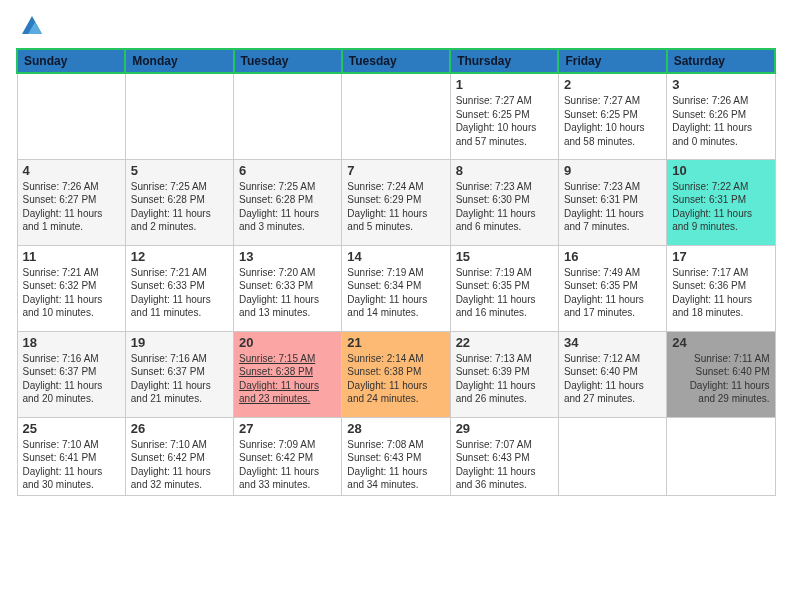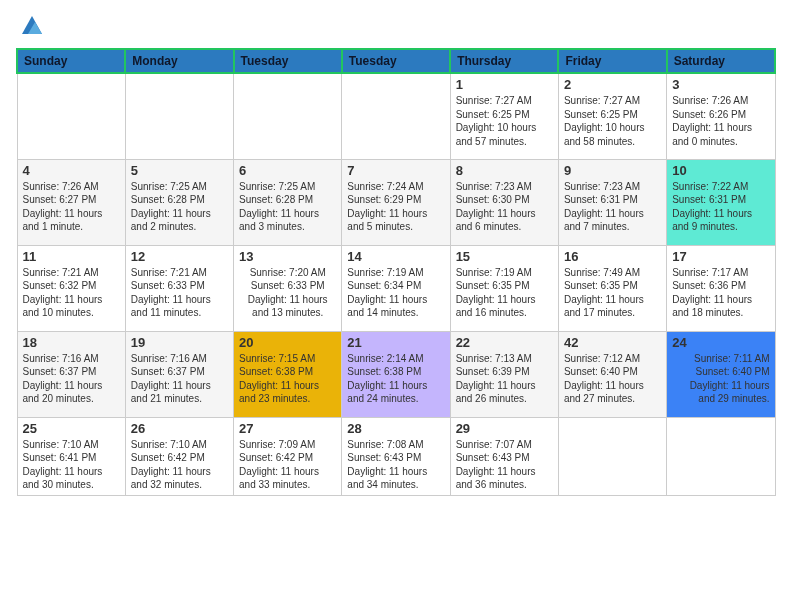--- a/index.html
+++ b/index.html
@@ -216,21 +216,21 @@
           </td>
           <td>
             <span class="day-num">12</span>
             <div class="day-info" style="white-space: pre-line;">Sunrise: 7:21 AM
 Sunset: 6:33 PM
 Daylight: 11 hours
 and 11 minutes.</div>
           </td>
           <td>
             <span class="day-num">13</span>
-            <div class="day-info" style="white-space: pre-line; text-align: center;">Sunrise: 7:20 AM
+            <div class="day-info" style="white-space: pre-line;">Sunrise: 7:20 AM
 Sunset: 6:33 PM
 Daylight: 11 hours
 and 13 minutes.</div>
           </td>
           <td>
             <span class="day-num">14</span>
             <div class="day-info" style="white-space: pre-line;">Sunrise: 7:19 AM
 Sunset: 6:34 PM
 Daylight: 11 hours
 and 14 minutes.</div>
@@ -265,49 +265,49 @@
 Daylight: 11 hours
 and 20 minutes.</div>
           </td>
           <td style="background: rgb(245, 245, 245);">
             <span class="day-num">19</span>
             <div class="day-info" style="white-space: pre-line;">Sunrise: 7:16 AM
 Sunset: 6:37 PM
 Daylight: 11 hours
 and 21 minutes.</div>
           </td>
-          <td style="background: #eab308;">
+          <td style="background: #fca5a5;">
             <span class="day-num">20</span>
-            <div class="day-info" style="white-space: pre-line;">Sunrise: 7:15 AM
+            <div class="day-info" style="white-space: pre-line; text-decoration: underline;">Sunrise: 7:15 AM
 Sunset: 6:38 PM
 Daylight: 11 hours
 and 23 minutes.</div>
           </td>
-          <td style="background: #c4b5fd;">
+          <td style="background: #fdba74;">
             <span class="day-num">21</span>
             <div class="day-info" style="white-space: pre-line;">Sunrise: 2:14 AM
 Sunset: 6:38 PM
 Daylight: 11 hours
 and 24 minutes.</div>
           </td>
           <td style="background: rgb(245, 245, 245);">
             <span class="day-num">22</span>
             <div class="day-info" style="white-space: pre-line;">Sunrise: 7:13 AM
 Sunset: 6:39 PM
 Daylight: 11 hours
 and 26 minutes.</div>
           </td>
           <td style="background: rgb(245, 245, 245);">
-            <span class="day-num">42</span>
+            <span class="day-num">34</span>
             <div class="day-info" style="white-space: pre-line;">Sunrise: 7:12 AM
 Sunset: 6:40 PM
 Daylight: 11 hours
 and 27 minutes.</div>
           </td>
-          <td style="background: #3b82f6;">
+          <td style="background: #a3a3a3;">
             <span class="day-num">24</span>
             <div class="day-info" style="white-space: pre-line; text-align: right;">Sunrise: 7:11 AM
 Sunset: 6:40 PM
 Daylight: 11 hours
 and 29 minutes.</div>
           </td>
         </tr>
         <tr class="last-row">
           <td>
             <span class="day-num">25</span>

